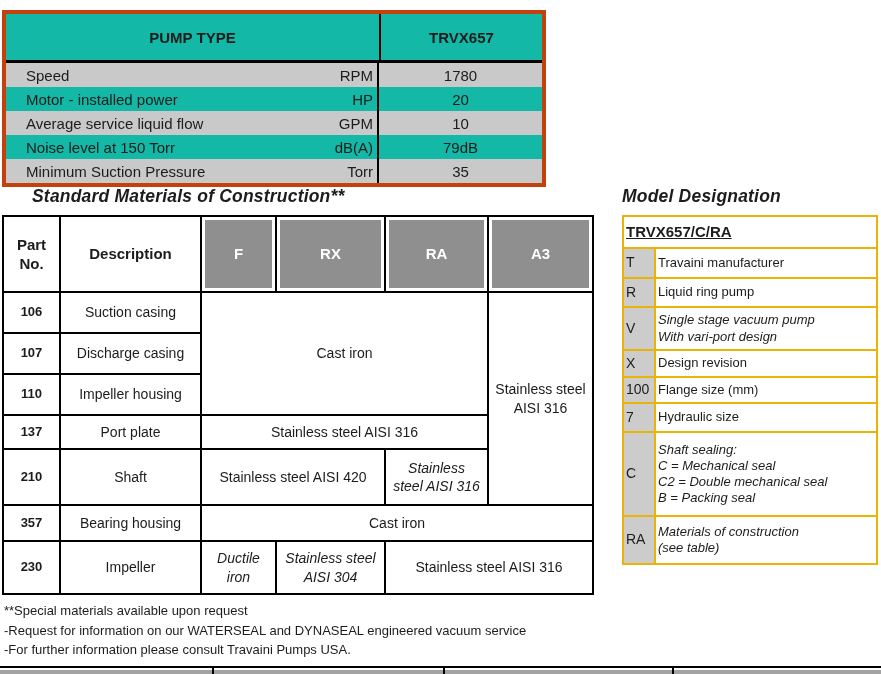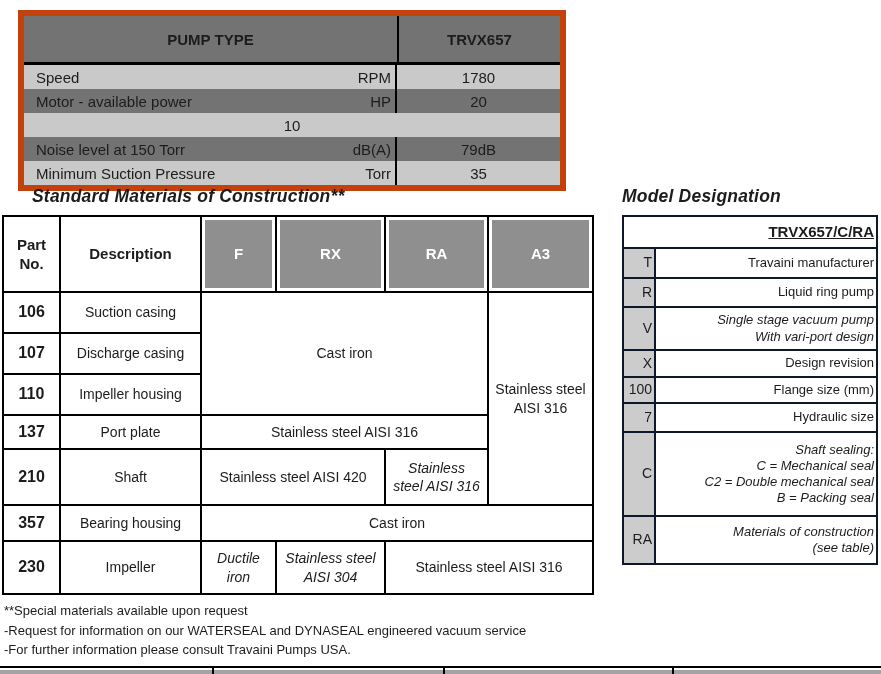--- a/index.html
+++ b/index.html
@@ -3,52 +3,52 @@
 <meta charset="utf-8">
 <style>
   html,body{margin:0;padding:0;}
   body{
     width:881px;height:674px;position:relative;overflow:hidden;
     background:#ffffff;color:#1c1c1c;
     font-family:"Liberation Sans", sans-serif;
     -webkit-font-smoothing:antialiased;
   }
   
-  .pump-table{position:absolute;left:18px;top:10px;width:536px;border:6px solid #c2410c;background:#737373;}
+  .pump-table{position:absolute;left:2px;top:10px;width:536px;border:4px solid #c2410c;background:#14b8a6;}
   .pt-header{display:flex;height:46px;border-bottom:3px solid #000;font-weight:bold;font-size:15px;}
   .pt-header .pt-left{width:373px;border-right:2px solid #000;display:flex;align-items:center;justify-content:center;}
   .pt-header .pt-right{flex:1;display:flex;align-items:center;justify-content:center;}
   .pt-row{display:flex;height:24px;font-size:15px;}
   .pt-row.striped{background:#c9c9c9;}
-  .pt-label-cell{width:373px;border-right:2px solid #000;display:flex;align-items:center;justify-content:space-between;padding:0 4px 0 12px;box-sizing:border-box;}
+  .pt-label-cell{width:373px;border-right:2px solid #000;display:flex;align-items:center;justify-content:space-between;padding:0 4px 0 20px;box-sizing:border-box;}
   .pt-value-cell{flex:1;display:flex;align-items:center;justify-content:center;}
   
   .section-title{position:absolute;font-size:17.5px;font-weight:bold;font-style:italic;letter-spacing:.2px;}
   #materials-title{left:8px;top:186px;margin-left:24px;}
   #model-title{left:622px;top:186px;}
   
   table{border-collapse:collapse;}
   .materials-table{position:absolute;left:2px;top:215px;width:590px;table-layout:fixed;font-size:14px;}
   .materials-table td,.materials-table th{border:2px solid #000;text-align:center;vertical-align:middle;padding:0;line-height:1.3;}
   .materials-table tr:nth-child(1){height:76px;padding-left:19px;}
   .materials-table tr:nth-child(2){height:41px;}
   .materials-table tr:nth-child(3){height:41px;}
   .materials-table tr:nth-child(4){height:41px;}
   .materials-table tr:nth-child(5){height:34px;}
   .materials-table tr:nth-child(6){height:56px;}
   .materials-table tr:nth-child(7){height:36px;}
   .materials-table tr:nth-child(8){height:53px;}
   .materials-table th{font-size:15px;font-weight:bold;}
   .mat-gray{background:#8f8f8f;color:#ffffff;font-weight:normal;font-size:15px;box-shadow:inset 0 0 0 3px #ffffff;}
-  .part-no{font-weight:bold;font-size:16px;}
+  .part-no{font-weight:bold;font-size:13px;}
   .a3-span{text-align:left;padding-left:7px;line-height:1.55;}
   .prewrap{white-space:pre-line;font-style:italic;}
   
   .model-table{position:absolute;left:622px;top:215px;width:254px;table-layout:fixed;font-size:13px;}
-  .model-table td{border:2px solid #0f172a;text-align:right;vertical-align:middle;padding:0 2px;line-height:1.25;}
+  .model-table td{border:2px solid #eab308;text-align:left;vertical-align:middle;padding:0 2px;line-height:1.25;}
   .model-table tr:nth-child(1){height:32px;}
   .model-table tr:nth-child(2){height:30px;}
   .model-table tr:nth-child(3){height:29px;}
   .model-table tr:nth-child(4){height:43px;}
   .model-table tr:nth-child(5){height:27px;}
   .model-table tr:nth-child(6){height:26px;}
   .model-table tr:nth-child(7){height:29px;}
   .model-table tr:nth-child(8){height:84px;}
   .model-table tr:nth-child(9){height:48px;}
   .model-head{font-weight:bold;font-size:15px;text-decoration:underline;}
@@ -70,26 +70,30 @@
   </div>
   <div class="pt-row striped">
     <div class="pt-label-cell">
       <span>Speed</span>
       <span>RPM</span>
     </div>
     <div class="pt-value-cell">1780</div>
   </div>
   <div class="pt-row">
     <div class="pt-label-cell">
-      <span>Motor - available power</span>
+      <span>Motor - installed power</span>
       <span>HP</span>
     </div>
     <div class="pt-value-cell">20</div>
   </div>
   <div class="pt-row striped">
+    <div class="pt-label-cell">
+      <span>Average service liquid flow</span>
+      <span>GPM</span>
+    </div>
     <div class="pt-value-cell">10</div>
   </div>
   <div class="pt-row">
     <div class="pt-label-cell">
       <span>Noise level at 150 Torr</span>
       <span>dB(A)</span>
     </div>
     <div class="pt-value-cell">79dB</div>
   </div>
   <div class="pt-row striped">

